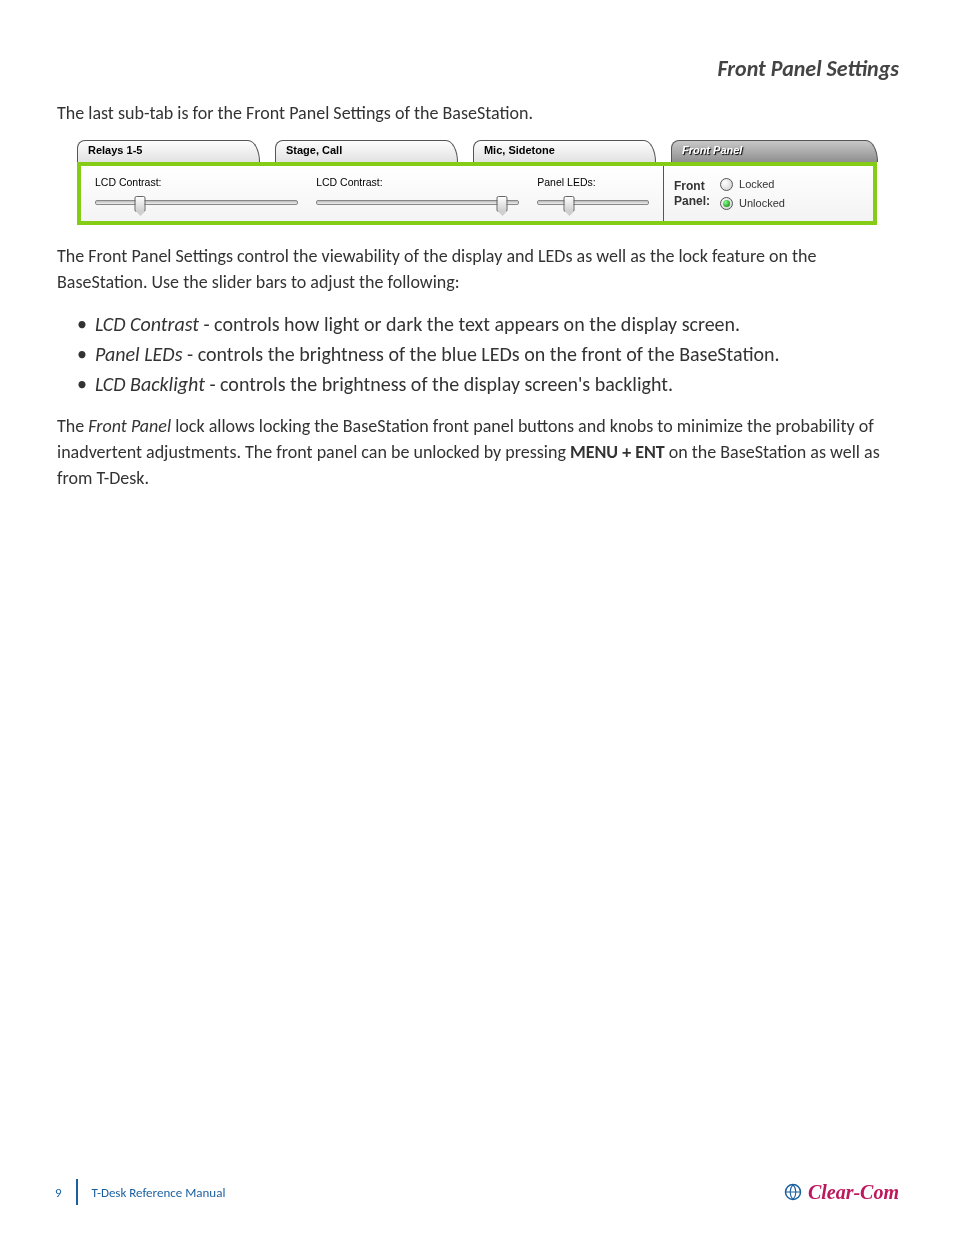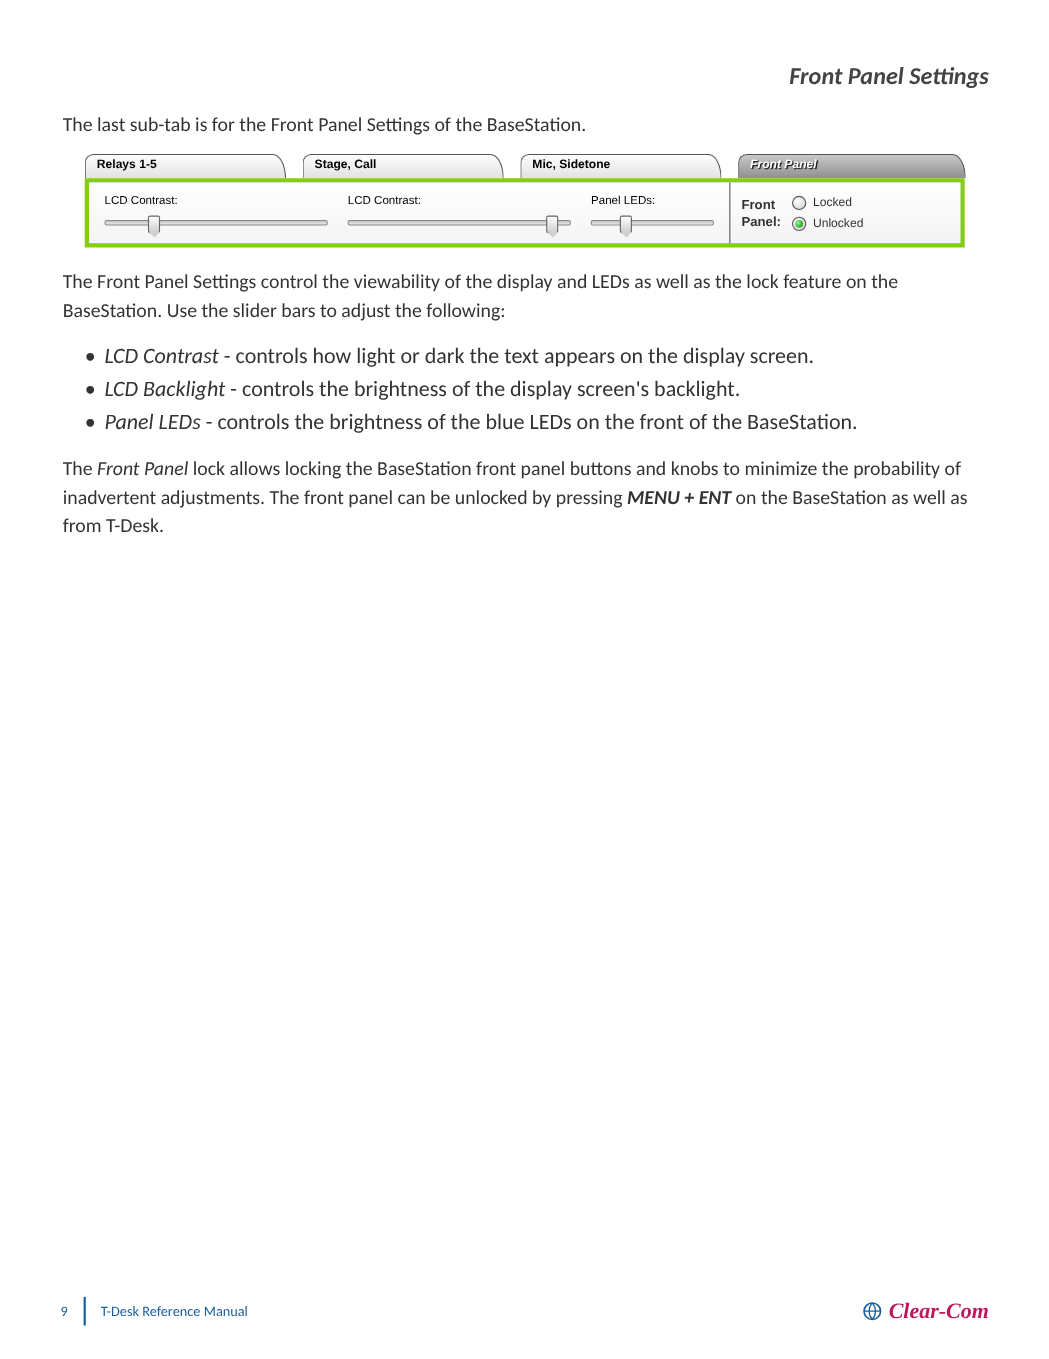--- a/index.html
+++ b/index.html
@@ -129,21 +129,21 @@
   ul.bullets { margin:0 0 14px 22px; padding:0; list-style:none; }
   ul.bullets li {
     font-size:20px; line-height:1.5;
     padding-left:18px; position:relative;
   }
   ul.bullets li::before{
     content:"•"; position:absolute; left:0; top:0; color:#333;
   }
   ul.bullets li .term{ font-style:italic; font-weight:500; }
   .inline-italic{ font-style:italic; }
-  .inline-bold{ font-weight:bold;font-style:italic; }
+  .inline-bold{ font-weight:bold; }
   
   .footer {
     position:absolute;
     left:55px; right:55px; bottom:30px;
     display:flex; align-items:center; justify-content:space-between;
     border-top: none;
   }
   .footer-left{ display:flex; align-items:center; gap:14px; }
   .page-num{
     font-size:13px; color:#1a5f9e;
@@ -209,22 +209,22 @@
         </div>
       </div>
     </div>
   </div>
 </div>
 
 <p class="body-text">The Front Panel Settings control the viewability of the display and LEDs as well as the lock feature on the BaseStation.  Use the slider bars to adjust the following:</p>
 
 <ul class="bullets">
   <li><span class="term">LCD Contrast</span><span> - controls how light or dark the text appears on the display screen.</span></li>
+  <li><span class="term">Panel LEDs</span><span> - controls the brightness of the blue LEDs on the front of the BaseStation.</span></li>
   <li><span class="term">LCD Backlight</span><span> - controls the brightness of the display screen's backlight.</span></li>
-  <li><span class="term">Panel LEDs</span><span> - controls the brightness of the blue LEDs on the front of the BaseStation.</span></li>
 </ul>
 
 <p class="body-text">
   <span>The </span><span class="inline-italic">Front Panel</span><span> lock allows locking the BaseStation front panel buttons and knobs to minimize the probability of inadvertent adjustments.  The front panel can be unlocked by pressing </span><span class="inline-bold">MENU + ENT</span><span> on the BaseStation as well as from T-Desk.</span>
 </p>
 
 <div class="footer">
   <div class="footer-left">
     <div class="page-num">9</div>
     <div class="doc-title">T-Desk Reference Manual</div>

